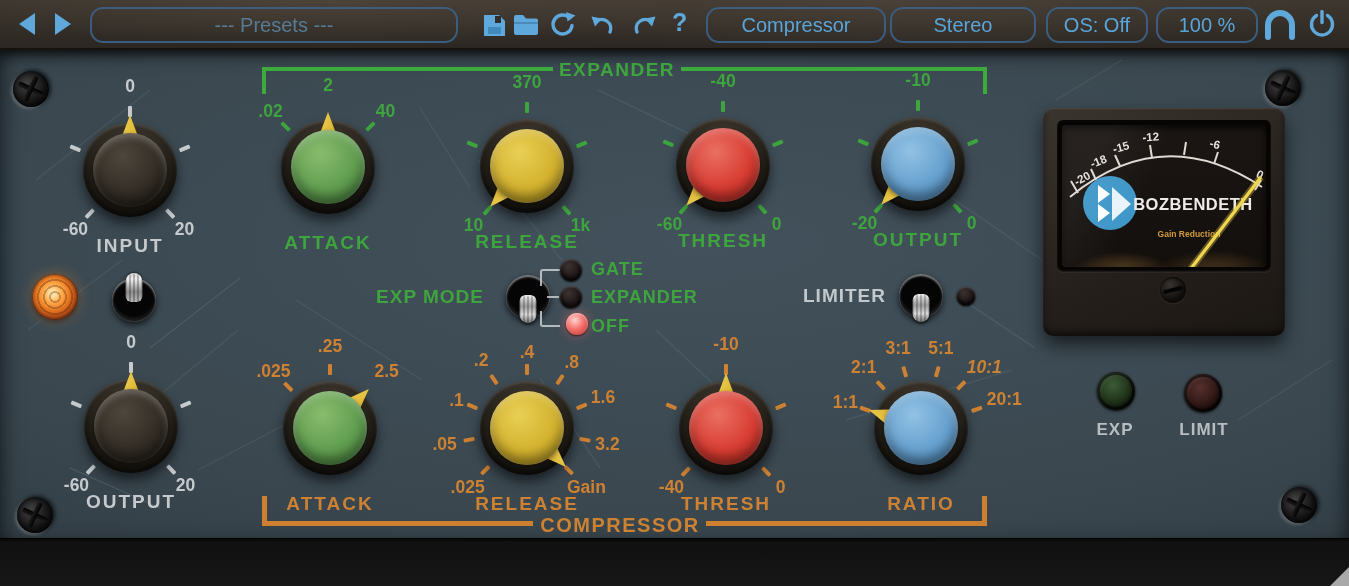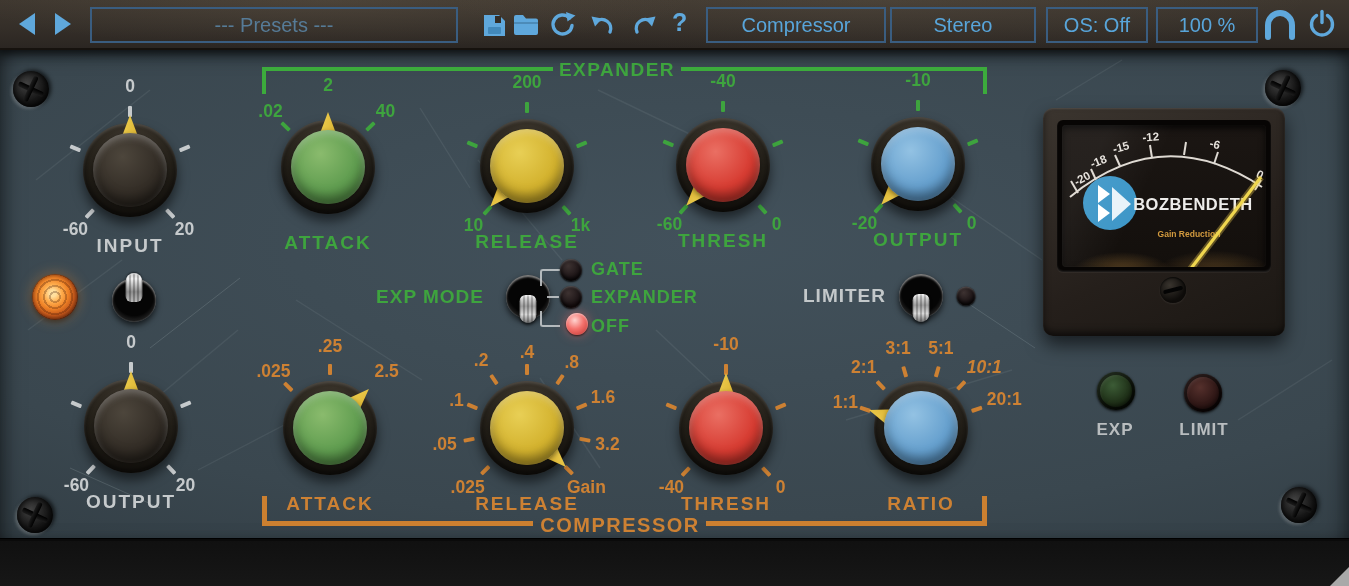--- a/index.html
+++ b/index.html
@@ -6,21 +6,21 @@
   body{width:1349px;height:586px;position:relative;overflow:hidden;background:#111;
        font-family:"Liberation Sans","DejaVu Sans",sans-serif;-webkit-font-smoothing:antialiased;}
   
   .titlebar{position:absolute;left:0;top:0;width:1349px;height:48px;z-index:5;
     background:
       radial-gradient(520px 70px at 330px 0px, rgba(200,178,146,.10), rgba(0,0,0,0) 70%),
       radial-gradient(620px 80px at 880px 0px, rgba(200,180,150,.09), rgba(0,0,0,0) 70%),
       linear-gradient(180deg,#3e372f 0%,#352f29 55%,#2b2622 100%);
     border-bottom:2px solid #16120e; box-shadow:0 4px 8px rgba(0,0,0,.5);}
   .tb-arrow{position:absolute;top:11px;cursor:pointer;}
-  .tb-box{position:absolute;top:7px;height:32px;border:2px solid #3a5d80;border-radius:0;
+  .tb-box{position:absolute;top:7px;height:32px;border:2px solid #3a5d80;border-radius:13px;
     display:flex;align-items:center;justify-content:center;color:#58a5da;font-size:20px;cursor:pointer;}
   .tb-box.presets{color:#567b97;}
   .tb-icon{position:absolute;top:11px;width:28px;height:28px;display:flex;align-items:center;justify-content:center;cursor:pointer;}
   .tb-help{position:absolute;top:8px;color:#5fa8dc;font-size:25px;font-weight:bold;cursor:pointer;}
   
   .panel{position:absolute;left:0;top:48px;width:1349px;height:490px;
     background:radial-gradient(135% 125% at 52% 40%, #42515b 0%, #3a474f 45%, #2c363c 80%, #232b30 100%);
     box-shadow:inset 0 16px 20px -12px rgba(0,0,0,.6), inset 14px 0 22px -12px rgba(0,0,0,.55), inset -14px 0 22px -12px rgba(0,0,0,.55);}
   .scratches{position:absolute;left:0;top:0;pointer-events:none;}
   .screw{position:absolute;width:36px;height:36px;border-radius:50%;
@@ -291,21 +291,21 @@
       <div class="k-tick" style="background: rgb(62, 164, 62); transform: rotate(-68deg) translateY(-59px);"></div>
       <div class="k-tick" style="background: rgb(62, 164, 62); transform: rotate(0deg) translateY(-59px);"></div>
       <div class="k-tick" style="background: rgb(62, 164, 62); transform: rotate(68deg) translateY(-59px);"></div>
       <div class="k-tick" style="background: rgb(62, 164, 62); transform: rotate(138deg) translateY(-59px);"></div>
       <div class="k-rim"></div>
       <div class="k-pointer-wrap" style="transform: rotate(-138deg);">
         <div class="k-pointer"></div>
       </div>
       <div class="k-cap" style="background: radial-gradient(circle at 40% 32%, rgb(232, 207, 85), rgb(211, 178, 46) 55%, rgb(156, 130, 29) 100%);"></div>
       <div class="k-scale" style="color: rgb(62, 164, 62); left: -53.5304px; top: 59.4516px;">10</div>
-      <div class="k-scale" style="color: rgb(62, 164, 62); left: 0px; top: -84px;">200</div>
+      <div class="k-scale" style="color: rgb(62, 164, 62); left: 0px; top: -84px;">370</div>
       <div class="k-scale" style="color: rgb(62, 164, 62); left: 53.5304px; top: 59.4516px;">1k</div>
       <div class="k-name" style="color: rgb(62, 164, 62); top: 76px;">RELEASE</div>
     </div>
   <div class="knob" style="left:723px;top:117px">
       <div class="k-tick" style="background: rgb(62, 164, 62); transform: rotate(-138deg) translateY(-59px);"></div>
       <div class="k-tick" style="background: rgb(62, 164, 62); transform: rotate(-68deg) translateY(-59px);"></div>
       <div class="k-tick" style="background: rgb(62, 164, 62); transform: rotate(0deg) translateY(-59px);"></div>
       <div class="k-tick" style="background: rgb(62, 164, 62); transform: rotate(68deg) translateY(-59px);"></div>
       <div class="k-tick" style="background: rgb(62, 164, 62); transform: rotate(138deg) translateY(-59px);"></div>
       <div class="k-rim"></div>

